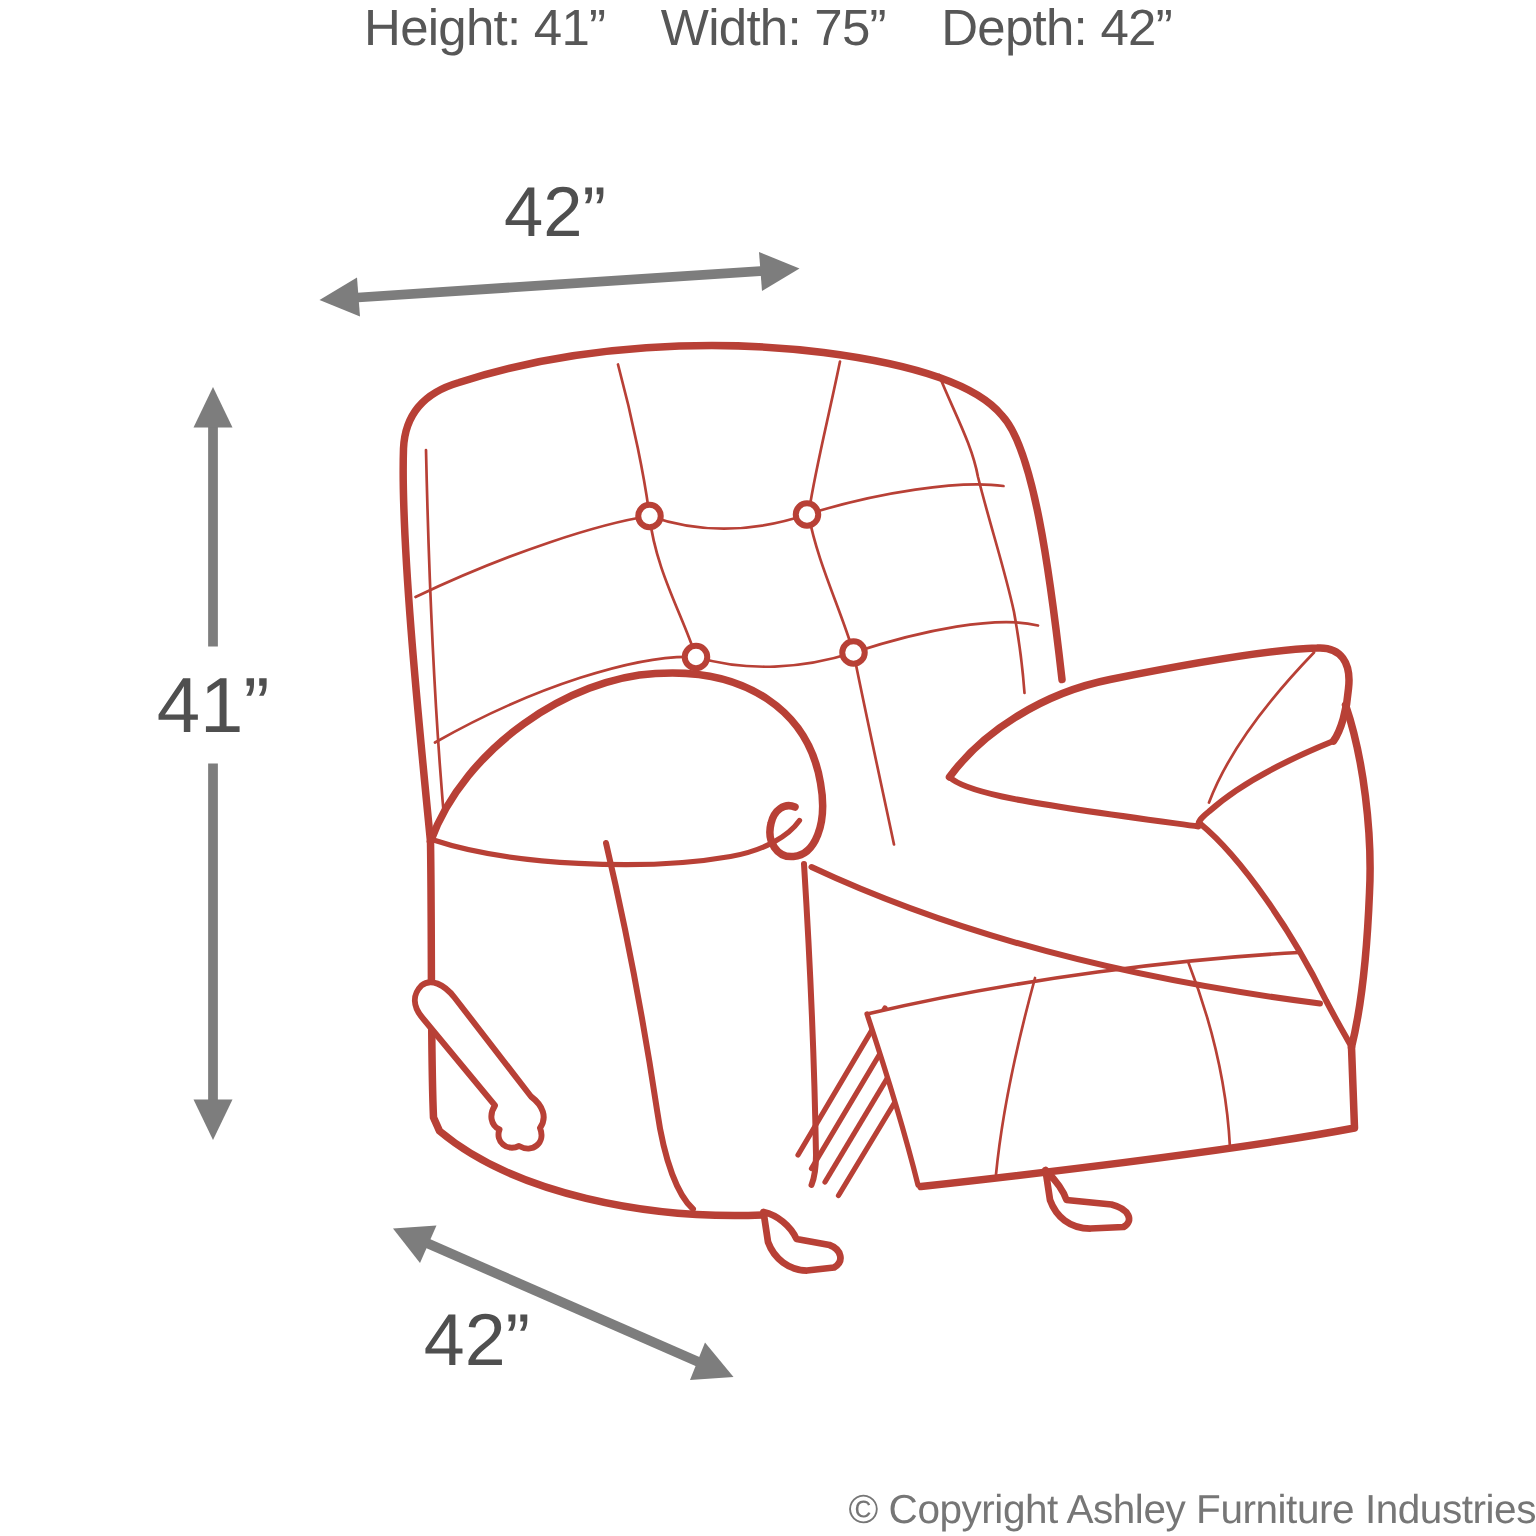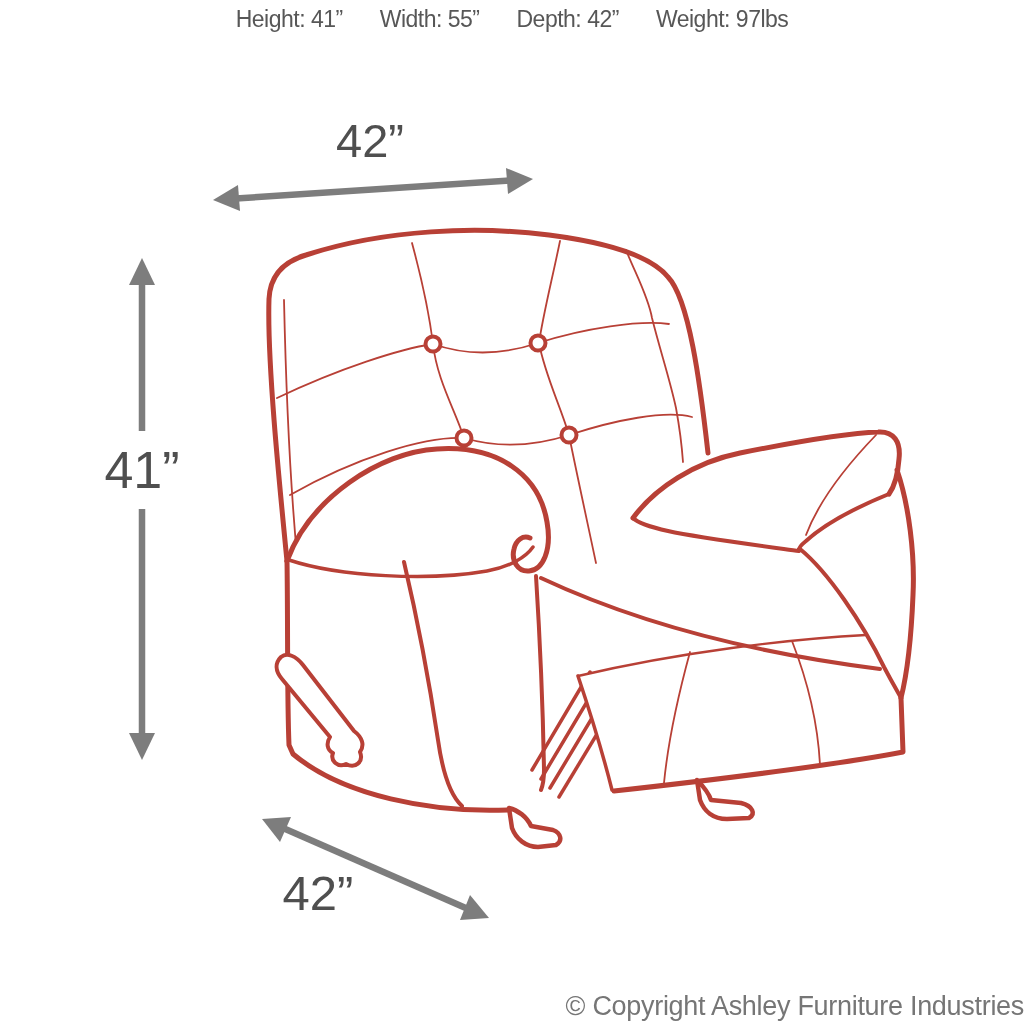--- a/index.html
+++ b/index.html
@@ -12,21 +12,21 @@
   }
   html,body{margin:0;padding:0;}
   body{
     width:1024px;height:1024px;position:relative;overflow:hidden;
     background:var(--background);
     font-family:"Liberation Sans", sans-serif;
   }
   .specs{
     position:absolute;top:0;left:0;right:0;
     display:flex;justify-content:center;gap:37px;
-    font-size:23px;line-height:38px;color:var(--header-text);
+    font-size:34px;line-height:38px;color:var(--header-text);
     letter-spacing:-0.5px;font-weight:400;
   }
   .diagram{position:absolute;left:0;top:0;}
   .cs{stroke:var(--chair-line);fill:none;stroke-linecap:round;stroke-linejoin:round;}
   .w5{stroke-width:5px;}
   .w4{stroke-width:4px;}
   .w35{stroke-width:3.5px;}
   .w18{stroke-width:1.8px;}
   .cfill{fill:#fff;stroke:none;}
   .cwhite{fill:#fff;stroke:var(--chair-line);}
@@ -41,23 +41,22 @@
     position:absolute;top:991px;left:0;right:0;
     text-align:right;font-size:27px;color:var(--footer-text);
     letter-spacing:-0.3px;
   }
 </style>
 </head>
 <body>
 
 <div class="specs">
   <span>Height: 41”</span>
-  <span>Width: 55”</span>
+  <span>Width: 75”</span>
   <span>Depth: 42”</span>
-  <span>Weight: 97lbs</span>
 </div>
 
 <svg class="diagram" width="1024" height="1024" viewBox="0 0 1024 1024">
 
   <g>
     <path class="cs w5" d="M 287,561 C 279,480 267,360 269,299 C 270,277 282,262 306,255 C 386,229 478,226 549,235 C 603,242 650,255 668,277 C 689,299 700,382 708,453"></path>
     <path class="cs w18" d="M 284,300 C 286,390 290,480 297,556"></path>
     <g>
       <path class="cs w18" d="M 277,398 C 340,368 400,349 433,344 C 470,357 505,354 538,343 C 585,328 640,320 669,324"></path>
       <path class="cs w18" d="M 290,495 C 355,458 425,436 464,438 C 498,448 535,446 569,435 C 615,420 665,410 692,417"></path>

